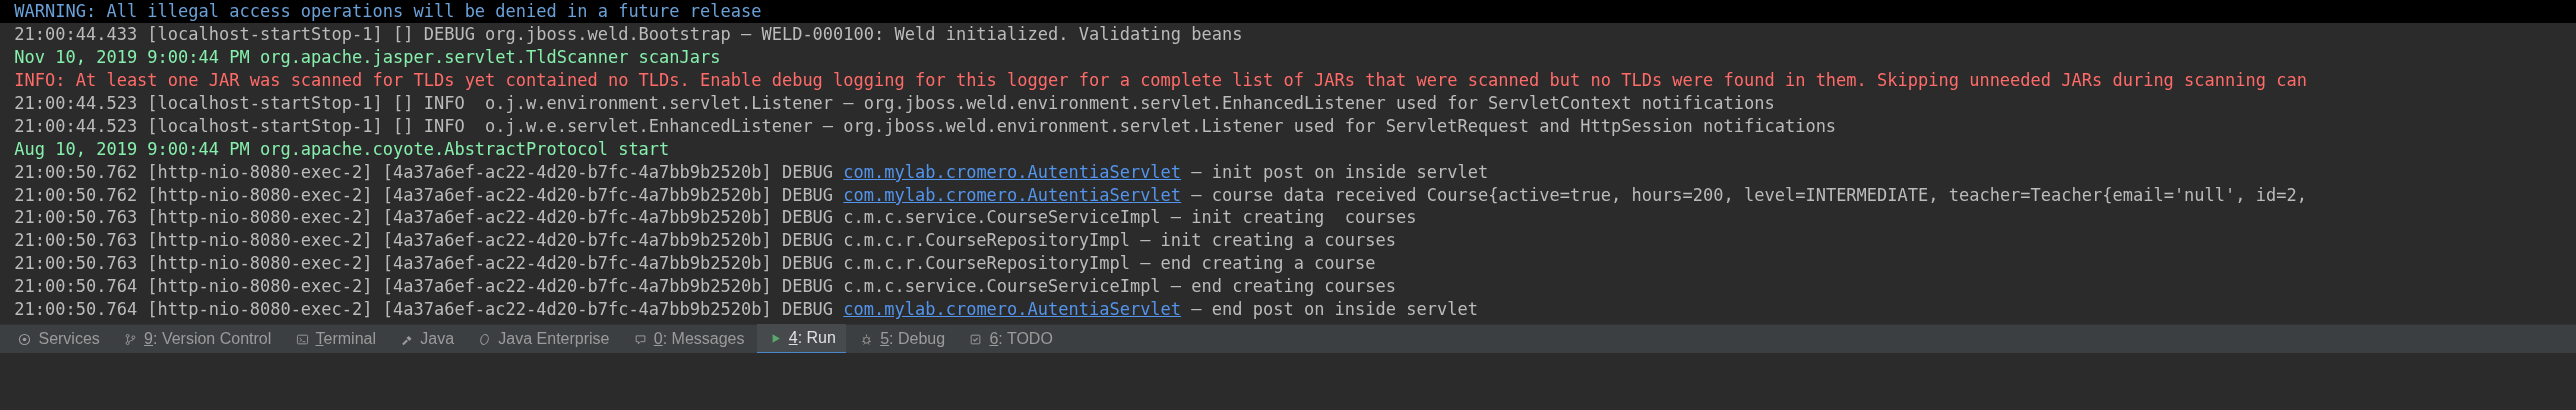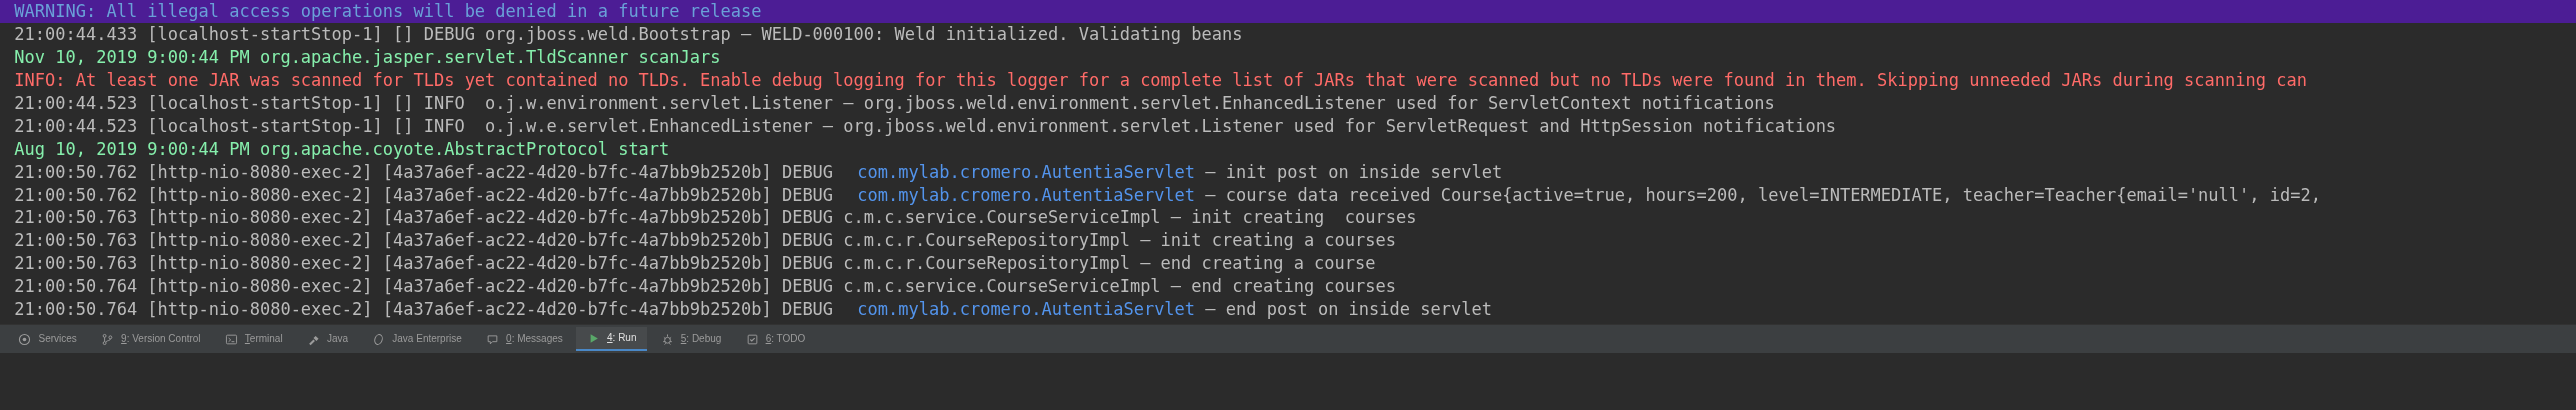--- a/index.html
+++ b/index.html
@@ -13,37 +13,37 @@
     white-space: nowrap;
   }
   .console {
     padding: 0 0 2.9px 0;
   }
   .line {
     padding: 0 14.3px;
     white-space: pre;
   }
   .highlighted {
-    background: #4c1d95;
+    background: #000000;
   }
   .warn-blue { color: #6aa0d8; }
   .orange { color: #86efac; }
   .red { color: #ff6b68; }
   .gray { color: #bbbbbb; }
-  .link { color: #5394ec; cursor: pointer; margin-left: 14px; }
+  .link { color: #5394ec; text-decoration: underline; cursor: pointer; }
   .toolbar {
     background: #3c3f41;
     border-top: 0.7px solid #323232;
     height: 29px;
     display: flex;
     align-items: center;
     padding: 0 7.1px;
     gap: 2.9px;
     font-family: -apple-system, "Segoe UI", sans-serif;
-    font-size: 10px;
+    font-size: 16px;
     color: #9b9b9b;
   }
   .tab {
     display: flex;
     align-items: center;
     gap: 5.7px;
     padding: 2.9px 10px;
     cursor: pointer;
     border-radius: 0;
   }

